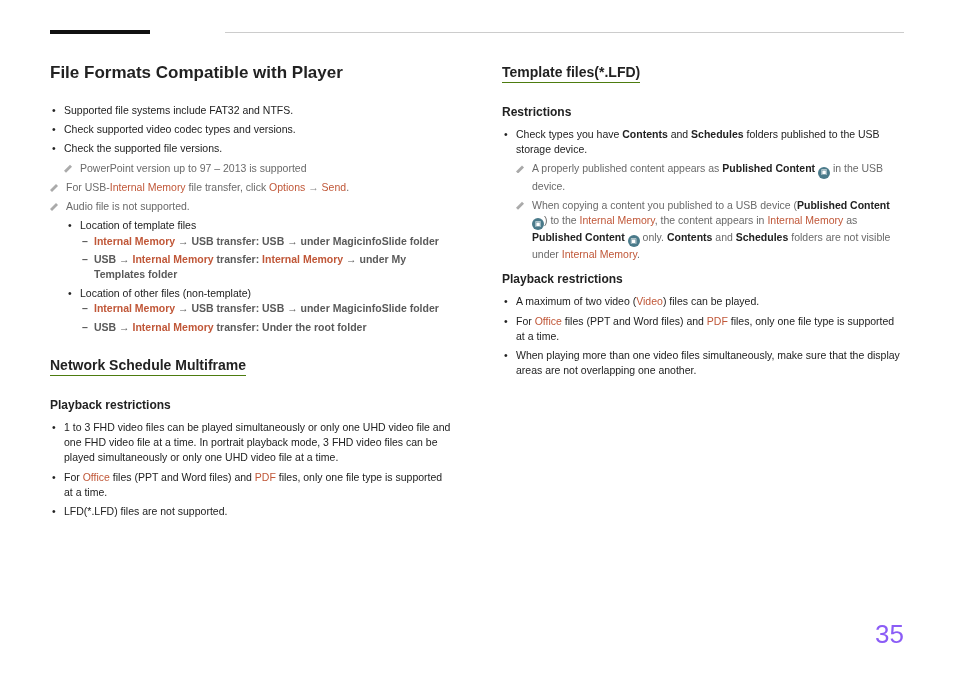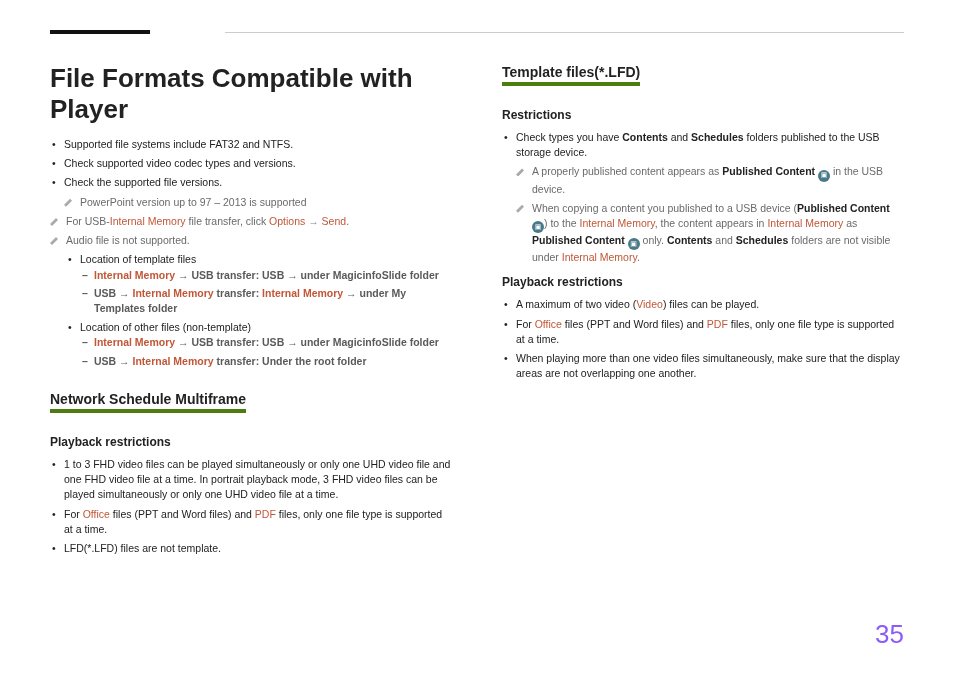--- a/index.html
+++ b/index.html
@@ -20,31 +20,31 @@
     margin-left: 175px;
     margin-top: -2px;
   }
   .columns {
     display: flex;
     gap: 50px;
     margin-top: 30px;
   }
   .col { width: 50%; }
   h1 {
-    font-size: 26px;
+    font-size: 17px;
     font-weight: 600;
     color: #222;
-    margin-bottom: 12px;
+    margin-bottom: 20px;
   }
   h2 {
     font-size: 14px;
     font-weight: 600;
     color: #222;
     display: inline-block;
-    border-bottom: 4px solid #4d7c0f;
+    border-bottom: 1px solid #4d7c0f;
     padding-bottom: 2px;
     margin-top: 18px;
     margin-bottom: 12px;
   }
   h3 {
     font-size: 12px;
     font-weight: 600;
     color: #222;
     margin-top: 10px;
     margin-bottom: 8px;
@@ -163,21 +163,21 @@
           </ul>
         </li>
       </ul>
     </div>
 
     <h2>Network Schedule Multiframe</h2>
     <h3>Playback restrictions</h3>
     <ul class="bullets">
       <li>1 to 3 FHD video files can be played simultaneously or only one UHD video file and one FHD video file at a time. In portrait playback mode, 3 FHD video files can be played simultaneously or only one UHD video file at a time.</li>
       <li><span>For </span><span class="hi">Office</span><span> files (PPT and Word files) and </span><span class="hi">PDF</span><span> files, only one file type is supported at a time.</span></li>
-      <li>LFD(*.LFD) files are not template.</li>
+      <li>LFD(*.LFD) files are not supported.</li>
     </ul>
   </div>
 
   <div class="col">
     <h2 style="margin-top:0">Template files(*.LFD)</h2>
     <h3>Restrictions</h3>
     <ul class="bullets">
       <li><span>Check types you have </span><span class="bd">Contents</span><span> and </span><span class="bd">Schedules</span><span> folders published to the USB storage device.</span></li>
     </ul>
     <div style="padding-left:14px">

